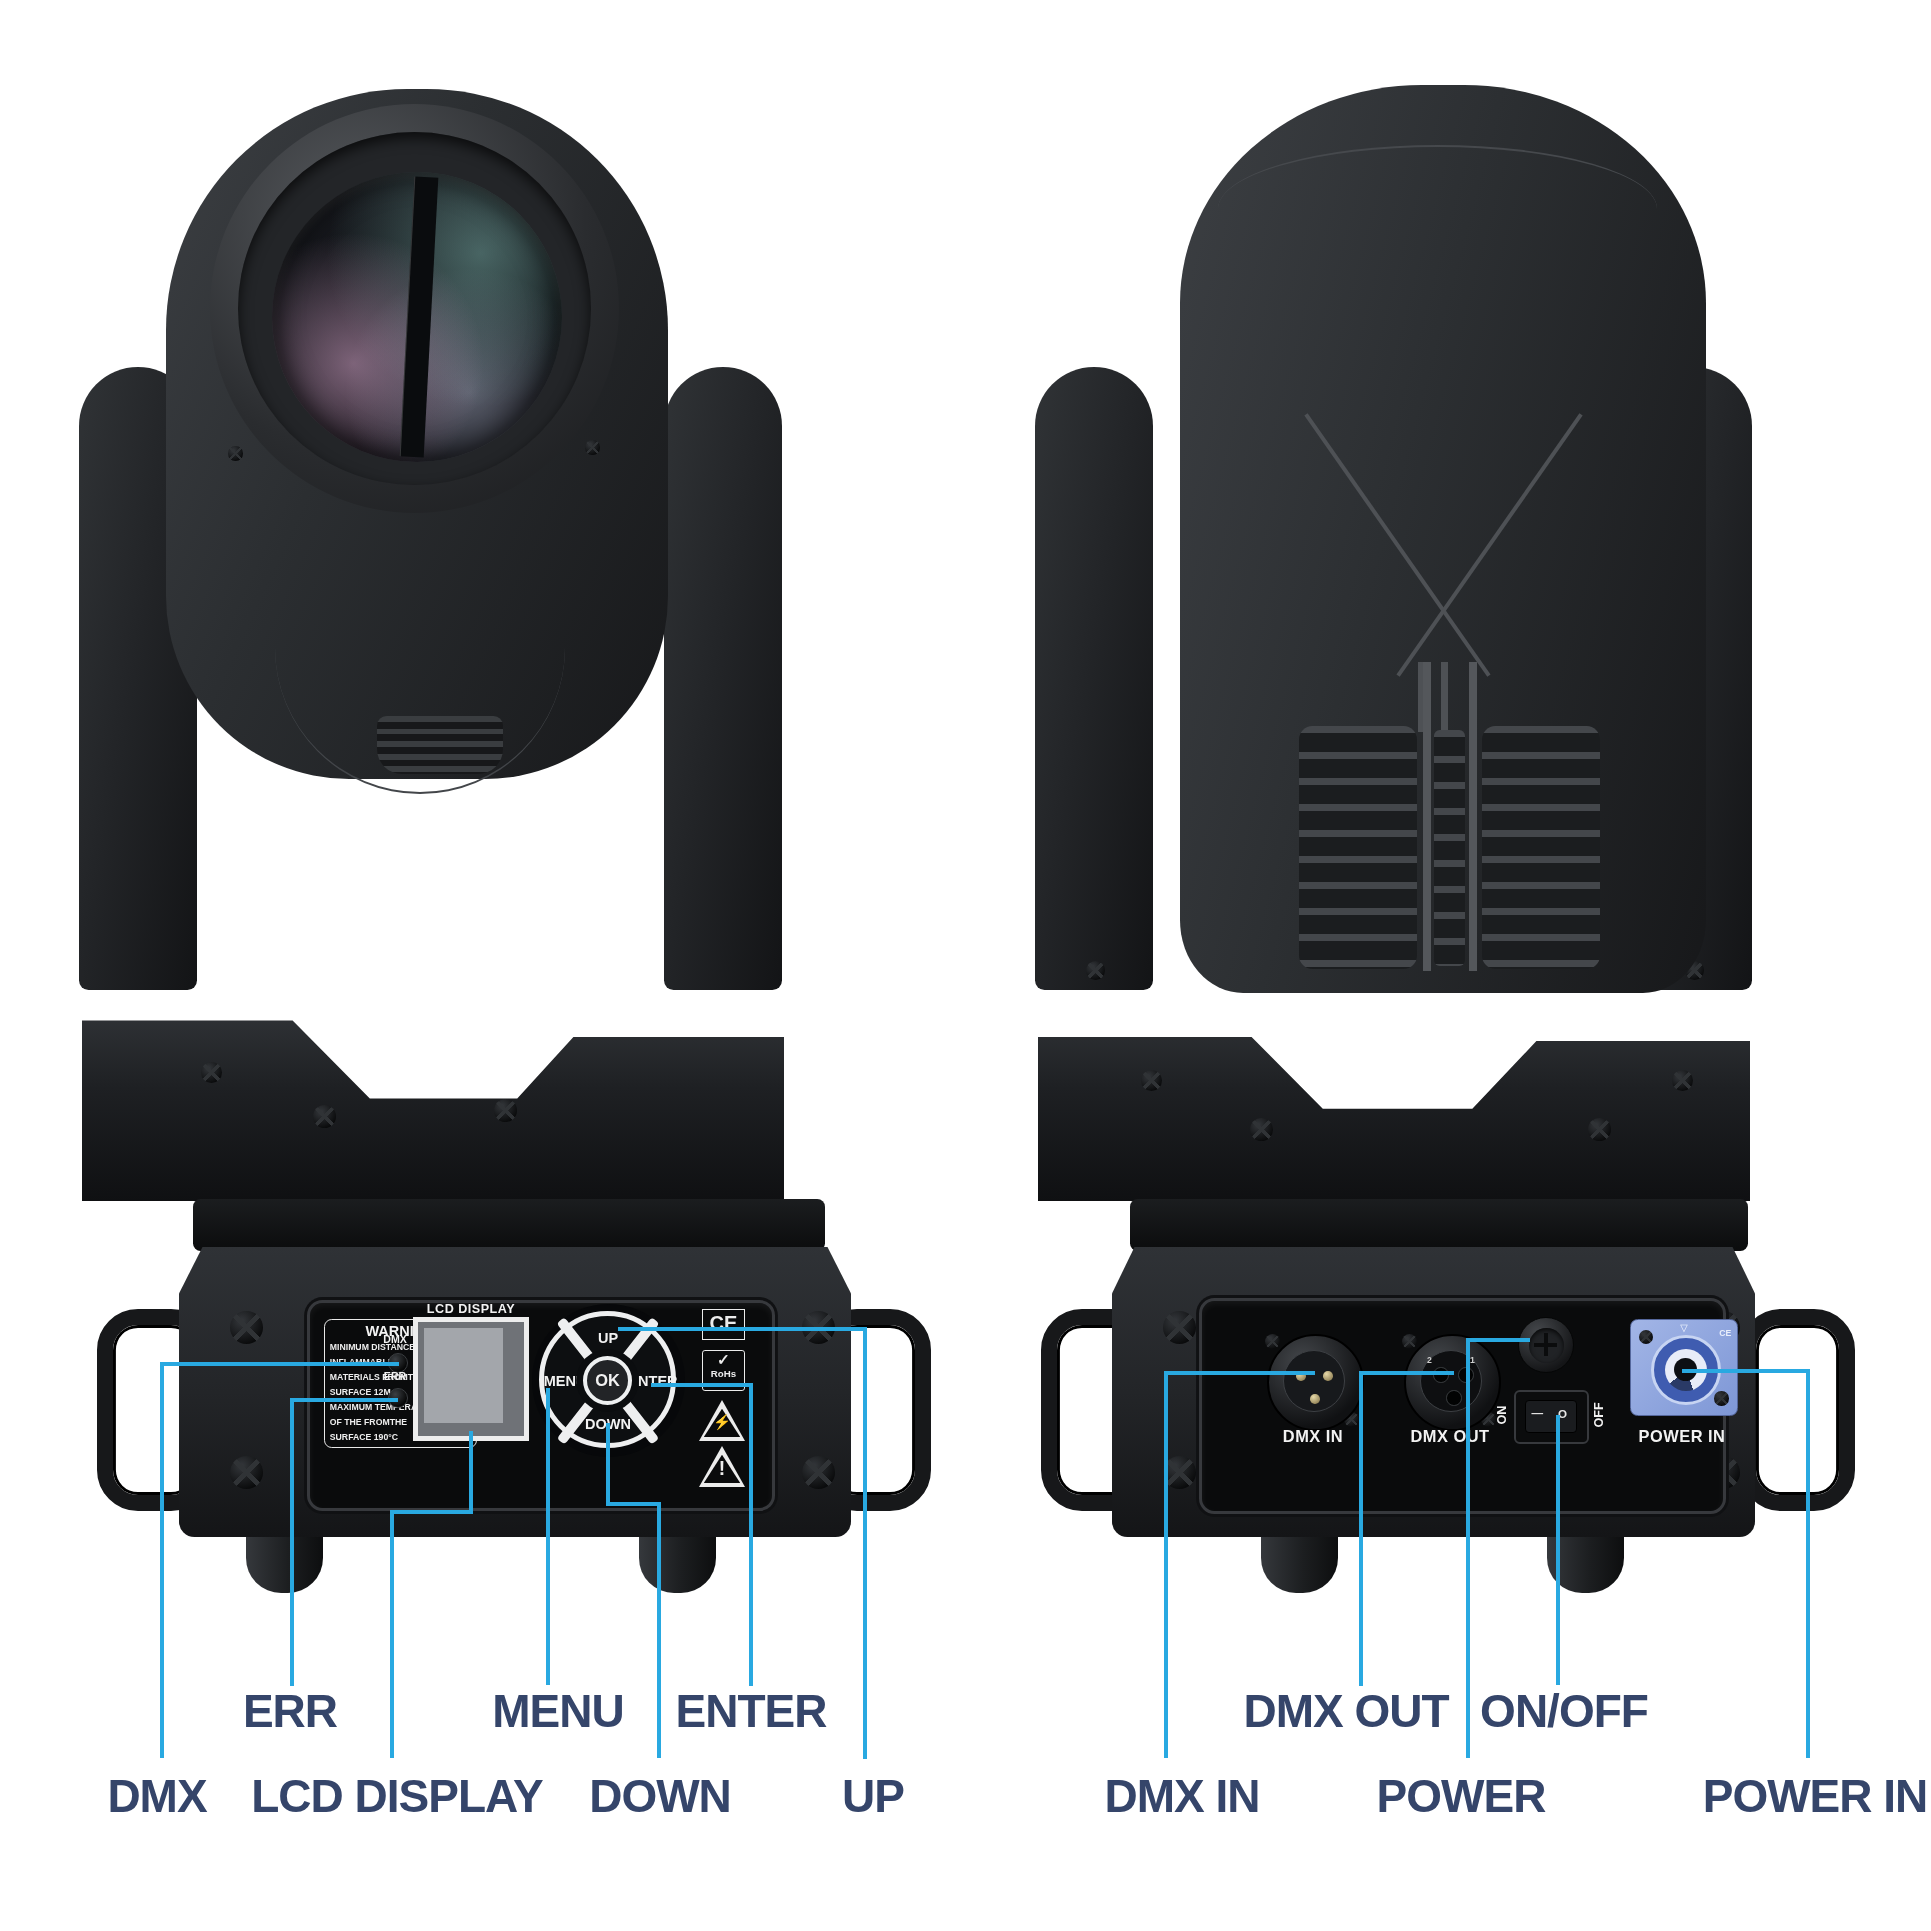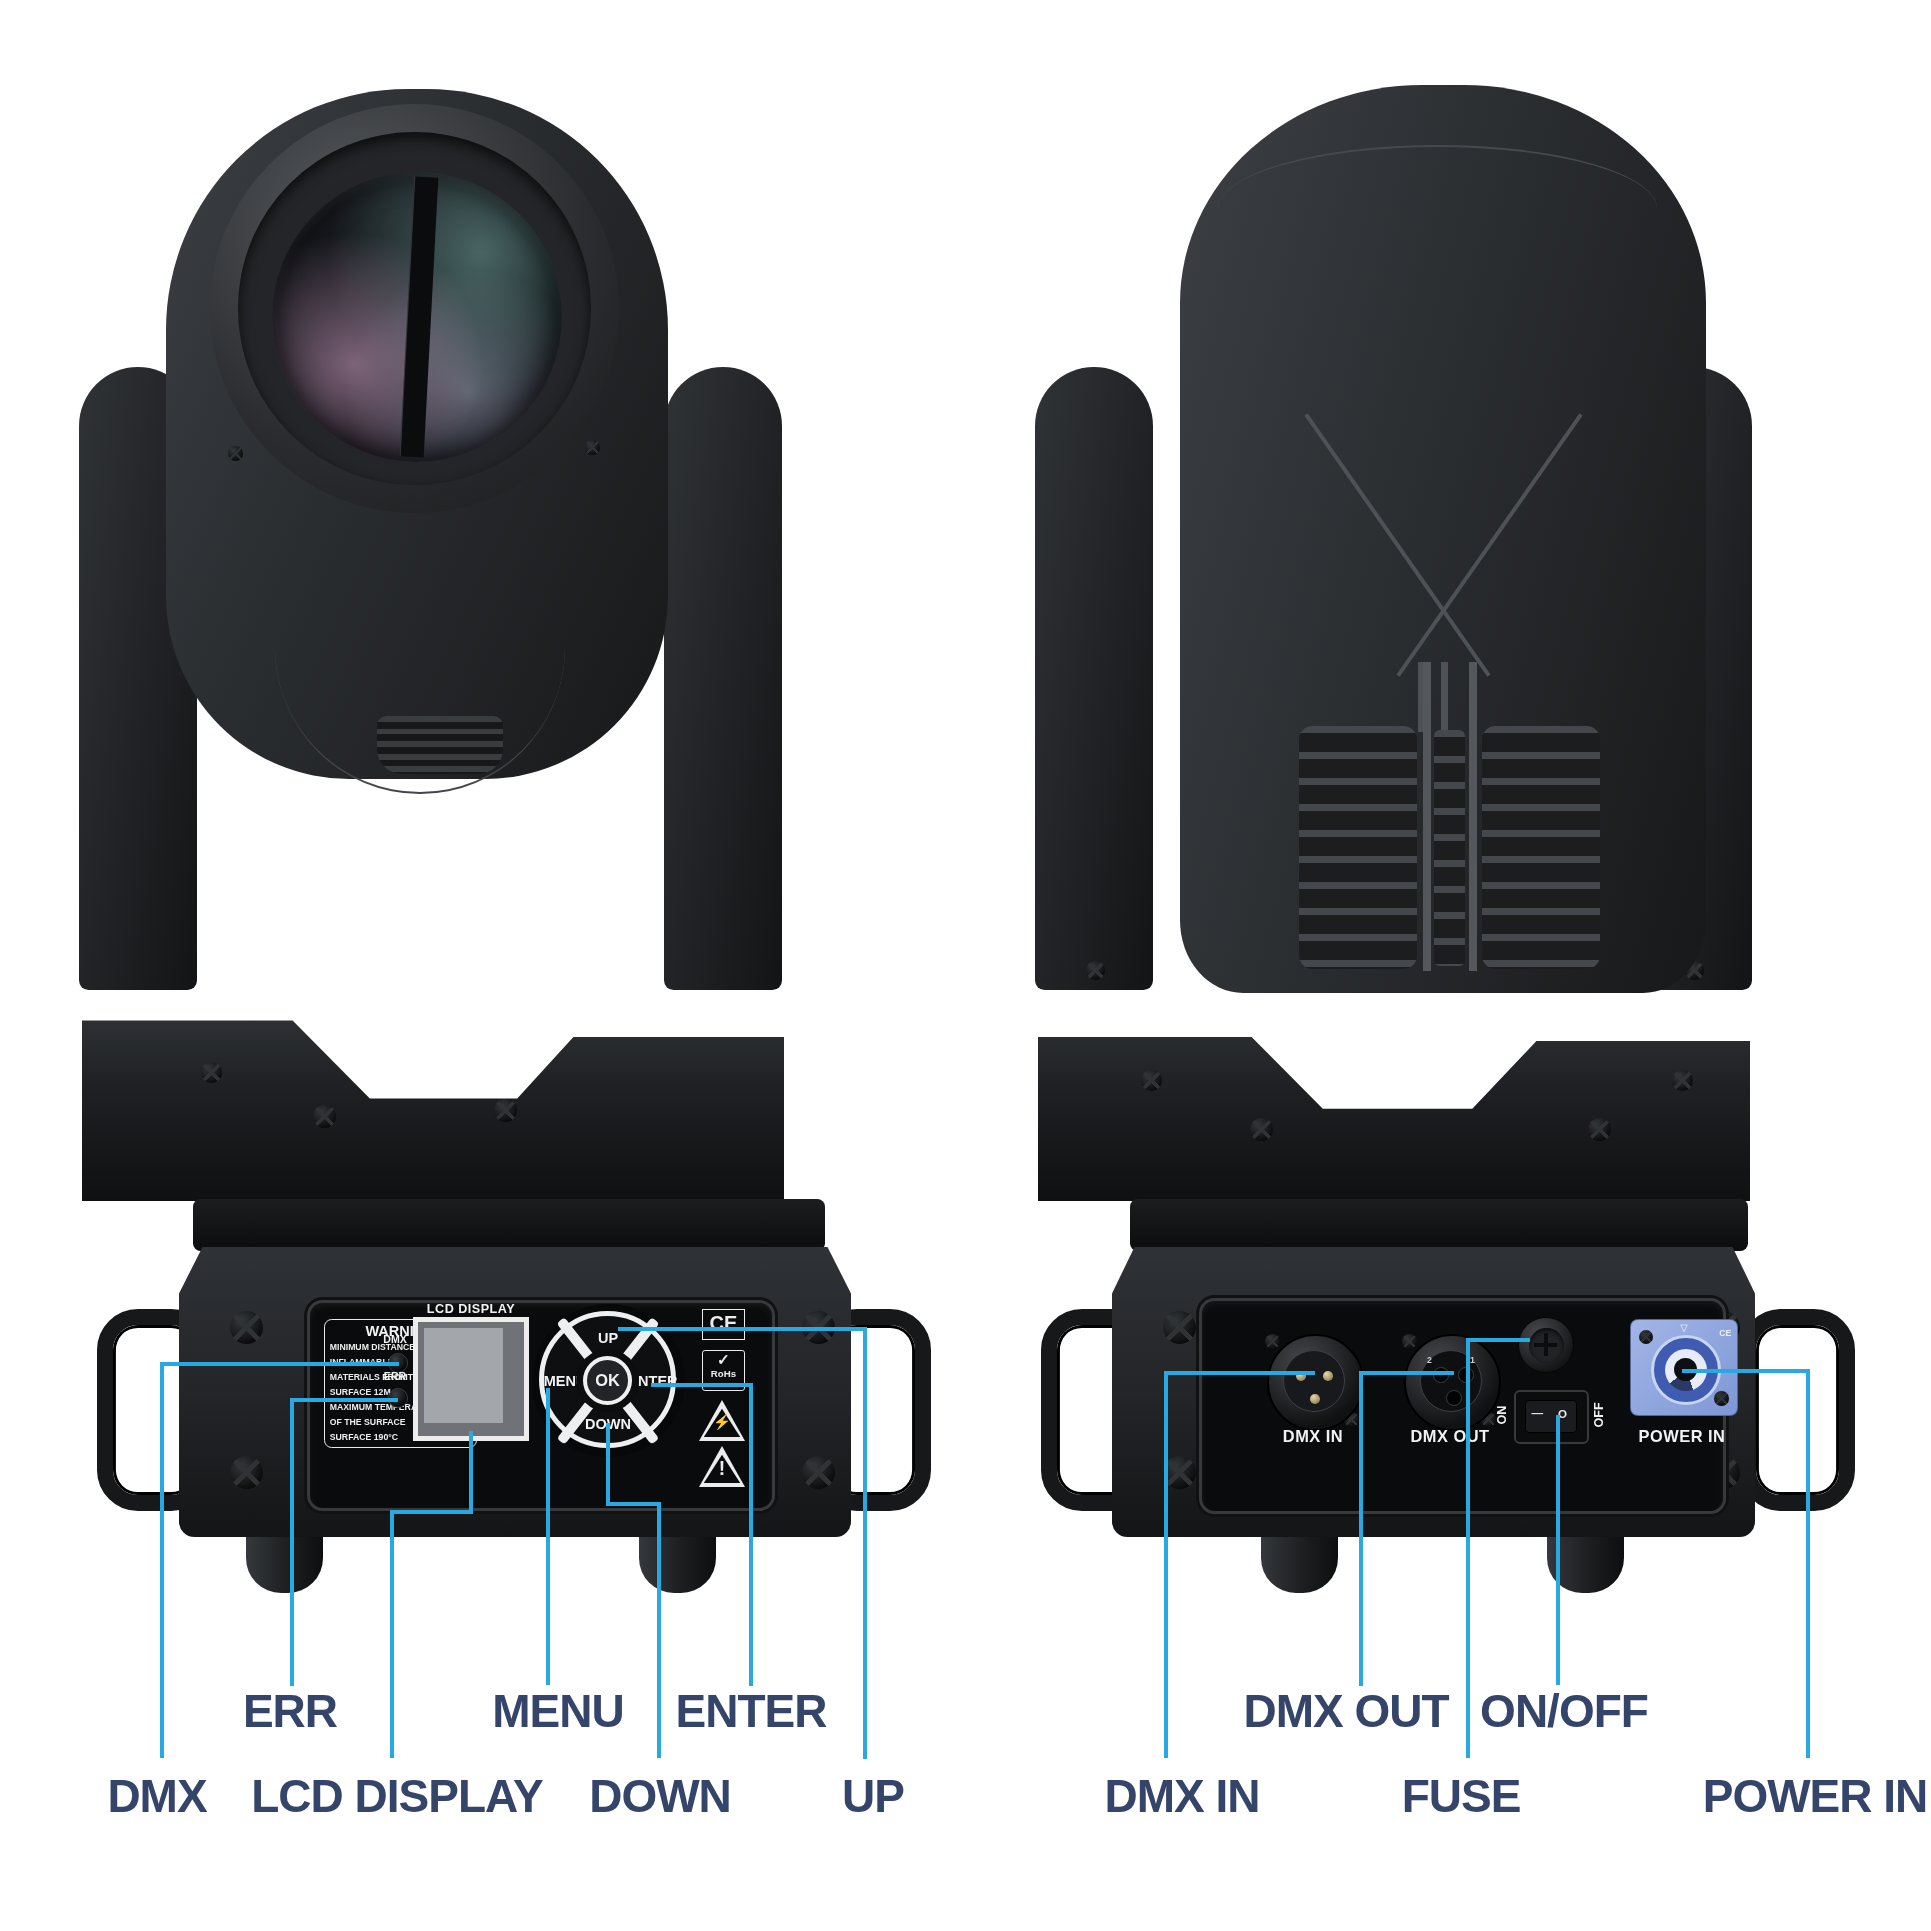--- a/index.html
+++ b/index.html
@@ -106,21 +106,21 @@
     <div class="panel" style="left:307px;top:1300px;width:462px;height:205px;"></div>
 
     <div class="abs" style="left:324px;top:1319px;width:153px;height:129px;z-index:6;border:1.9px solid #e8e8e8;
          border-radius:7.7px;padding:2.9px 4.8px;box-sizing:border-box;">
       <div style="text-align:center;color:#f2f2f2;font-weight:bold;font-size:14.5px;line-height:17.4px;">WARNING</div>
       <div style="color:#eee;font-weight:bold;font-size:8.7px;line-height:15px;">MINIMUM DISTANCE OF</div>
       <div style="color:#eee;font-weight:bold;font-size:8.7px;line-height:15px;">INFLAMMABLE</div>
       <div style="color:#eee;font-weight:bold;font-size:8.7px;line-height:15px;">MATERIALS FROMTHE</div>
       <div style="color:#eee;font-weight:bold;font-size:8.7px;line-height:15px;">SURFACE 12M</div>
       <div style="color:#eee;font-weight:bold;font-size:8.7px;line-height:15px;">MAXIMUM TEMPERATURE</div>
-      <div style="color:#eee;font-weight:bold;font-size:8.7px;line-height:15px;">OF THE SURFACE</div>
+      <div style="color:#eee;font-weight:bold;font-size:8.7px;line-height:15px;">OF THE FROMTHE</div>
       <div style="color:#eee;font-weight:bold;font-size:8.7px;line-height:15px;">SURFACE 190°C</div>
     </div>
 
     <span class="ptext" style="left:395px;top:1333px;font-size:10.6px;z-index:6;">DMX</span>
     <div class="led" style="left:388px;top:1353px;z-index:6;"></div>
     <span class="ptext" style="left:395px;top:1370px;font-size:10.6px;z-index:6;">ERR</span>
     <div class="led" style="left:388px;top:1388px;z-index:6;"></div>
 
     <span class="ptext" style="left:471px;top:1302px;font-size:12.6px;letter-spacing:0.5px;z-index:6;">LCD DISPLAY</span>
     <div class="abs" style="left:413px;top:1317px;width:116px;height:124px;background:#ededed;z-index:6;">
@@ -295,17 +295,17 @@
   <span class="co-label" style="left:290px;top:1688px;">ERR</span>
   <span class="co-label" style="left:558px;top:1688px;">MENU</span>
   <span class="co-label" style="left:751px;top:1688px;">ENTER</span>
   <span class="co-label" style="left:1346px;top:1688px;">DMX OUT</span>
   <span class="co-label" style="left:1564px;top:1688px;">ON/OFF</span>
   <span class="co-label" style="left:157px;top:1773px;">DMX</span>
   <span class="co-label" style="left:397px;top:1773px;">LCD DISPLAY</span>
   <span class="co-label" style="left:660px;top:1773px;">DOWN</span>
   <span class="co-label" style="left:873px;top:1773px;">UP</span>
   <span class="co-label" style="left:1182px;top:1773px;">DMX IN</span>
-  <span class="co-label" style="left:1461px;top:1773px;">FUSE</span>
+  <span class="co-label" style="left:1461px;top:1773px;">POWER</span>
   <span class="co-label" style="left:1815px;top:1773px;">POWER IN</span>
 
 </div>
 
 
 </body></html>

